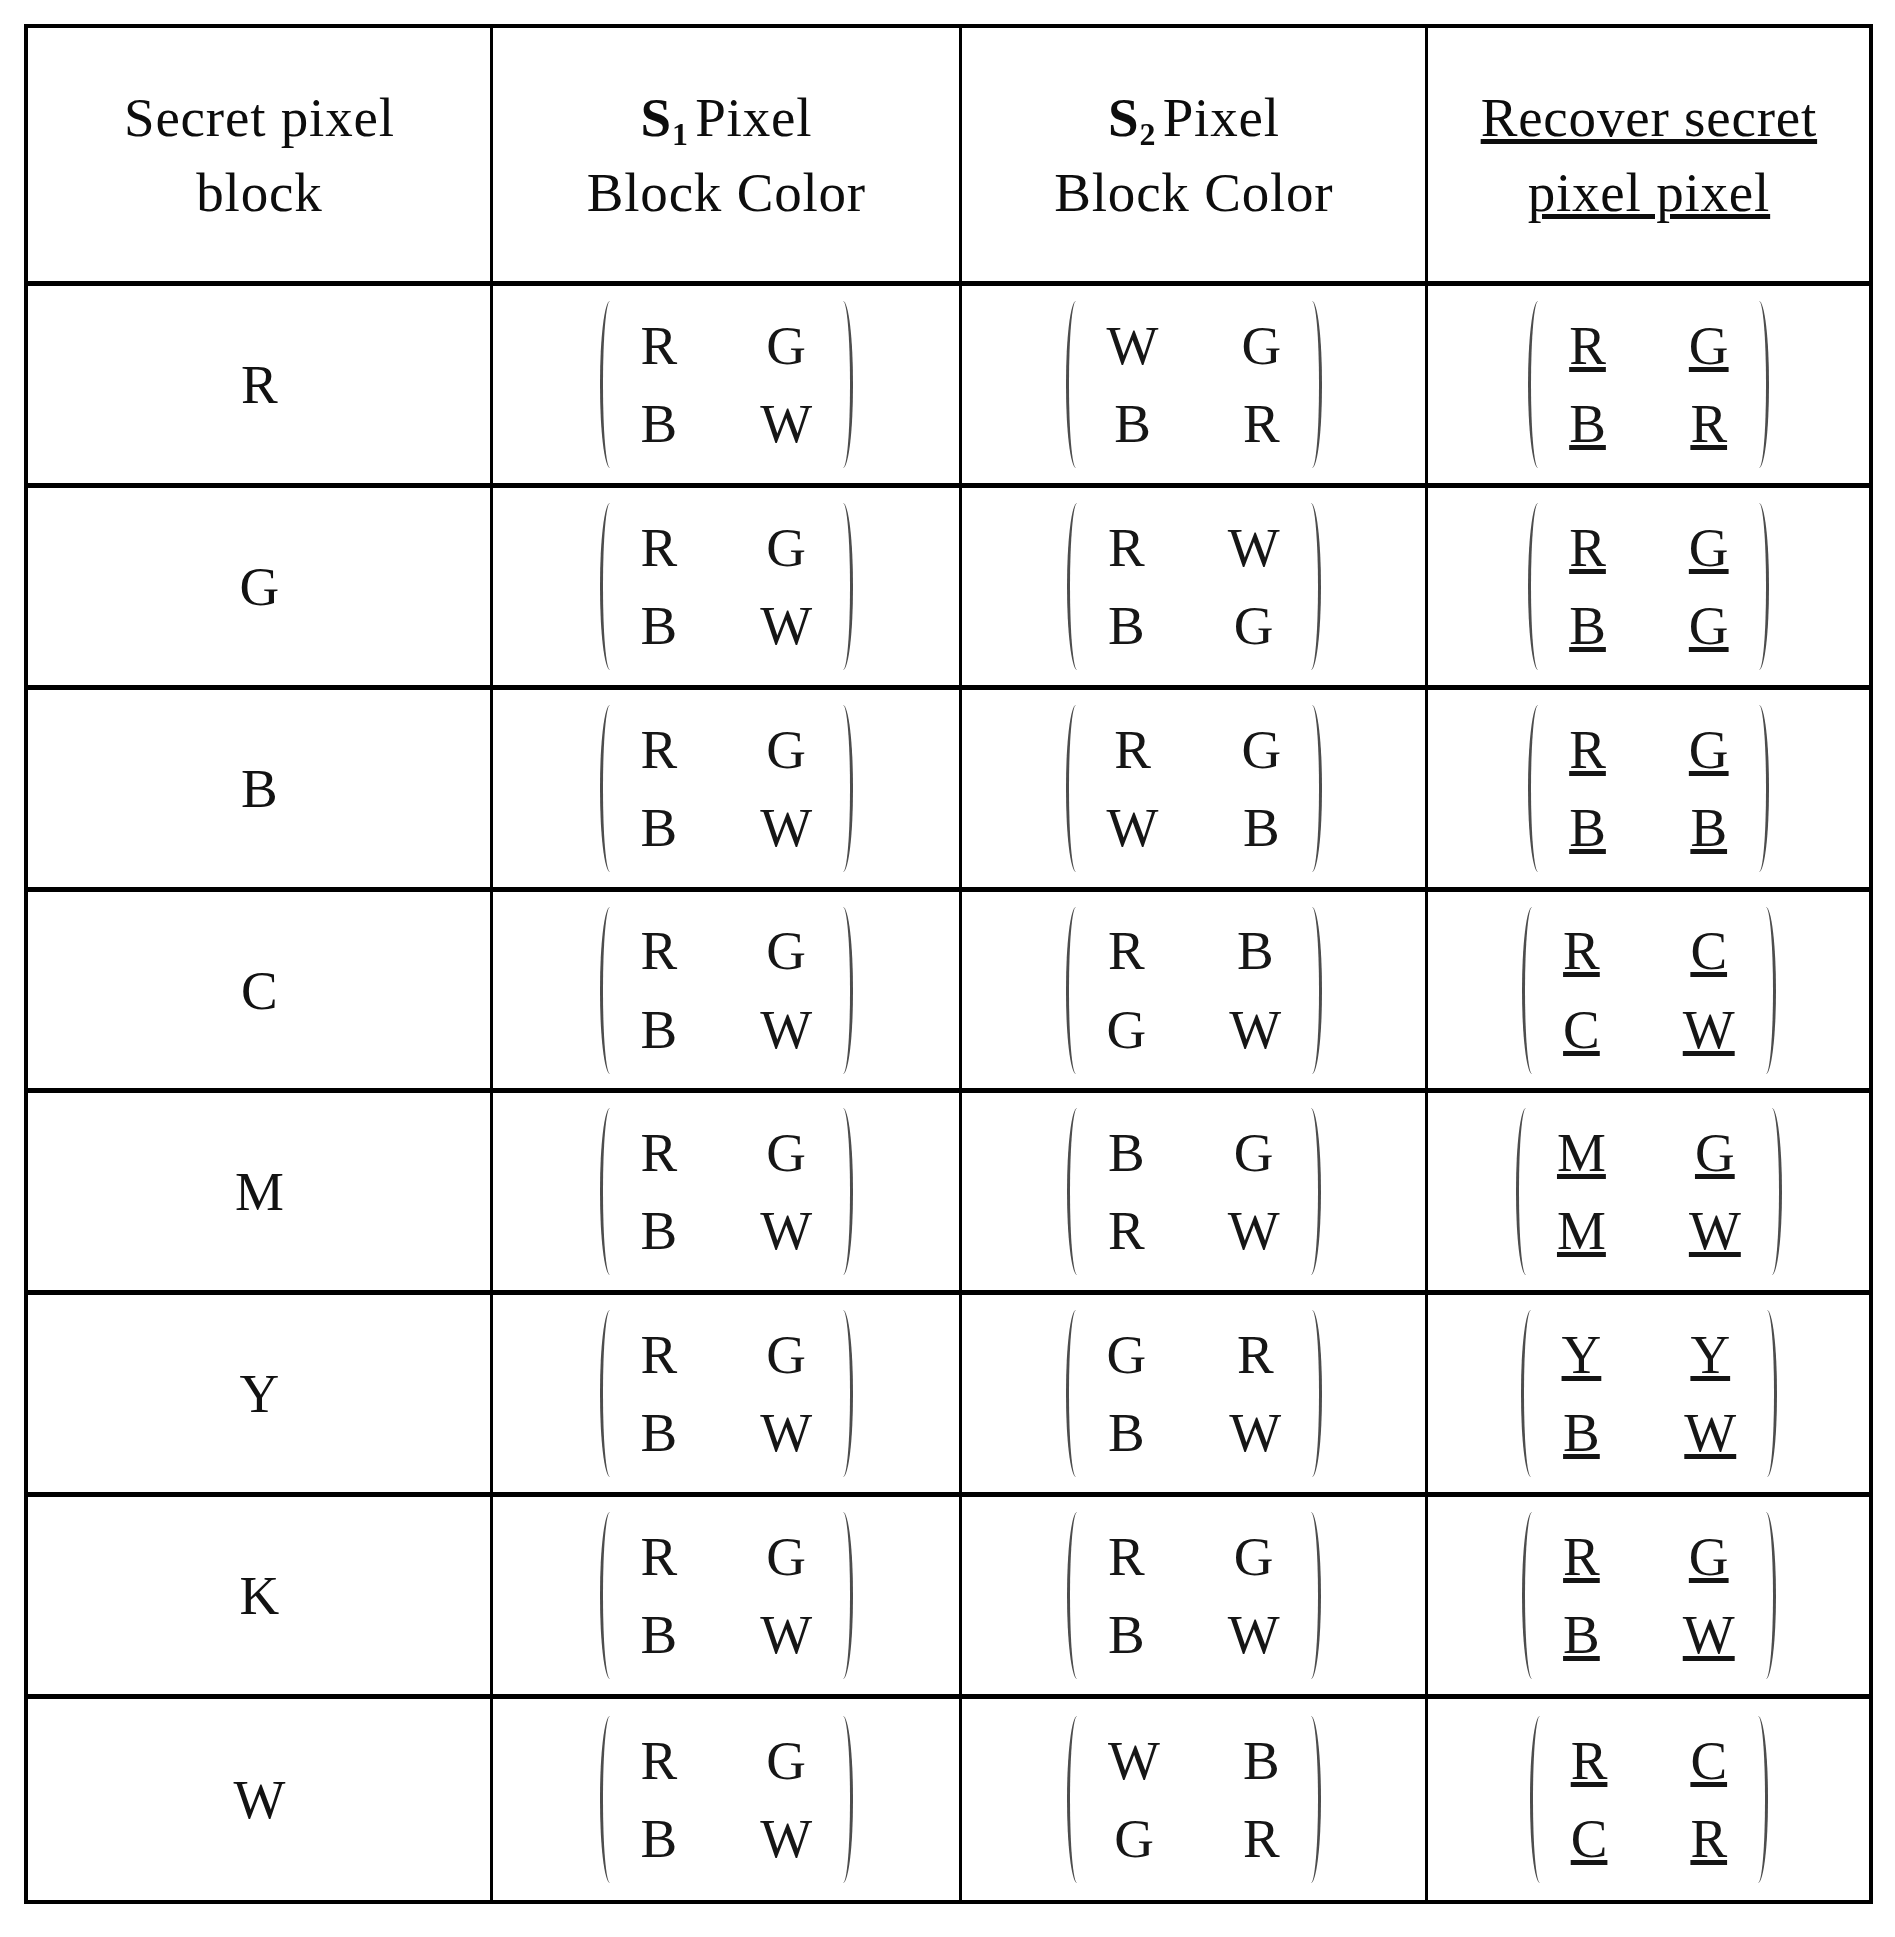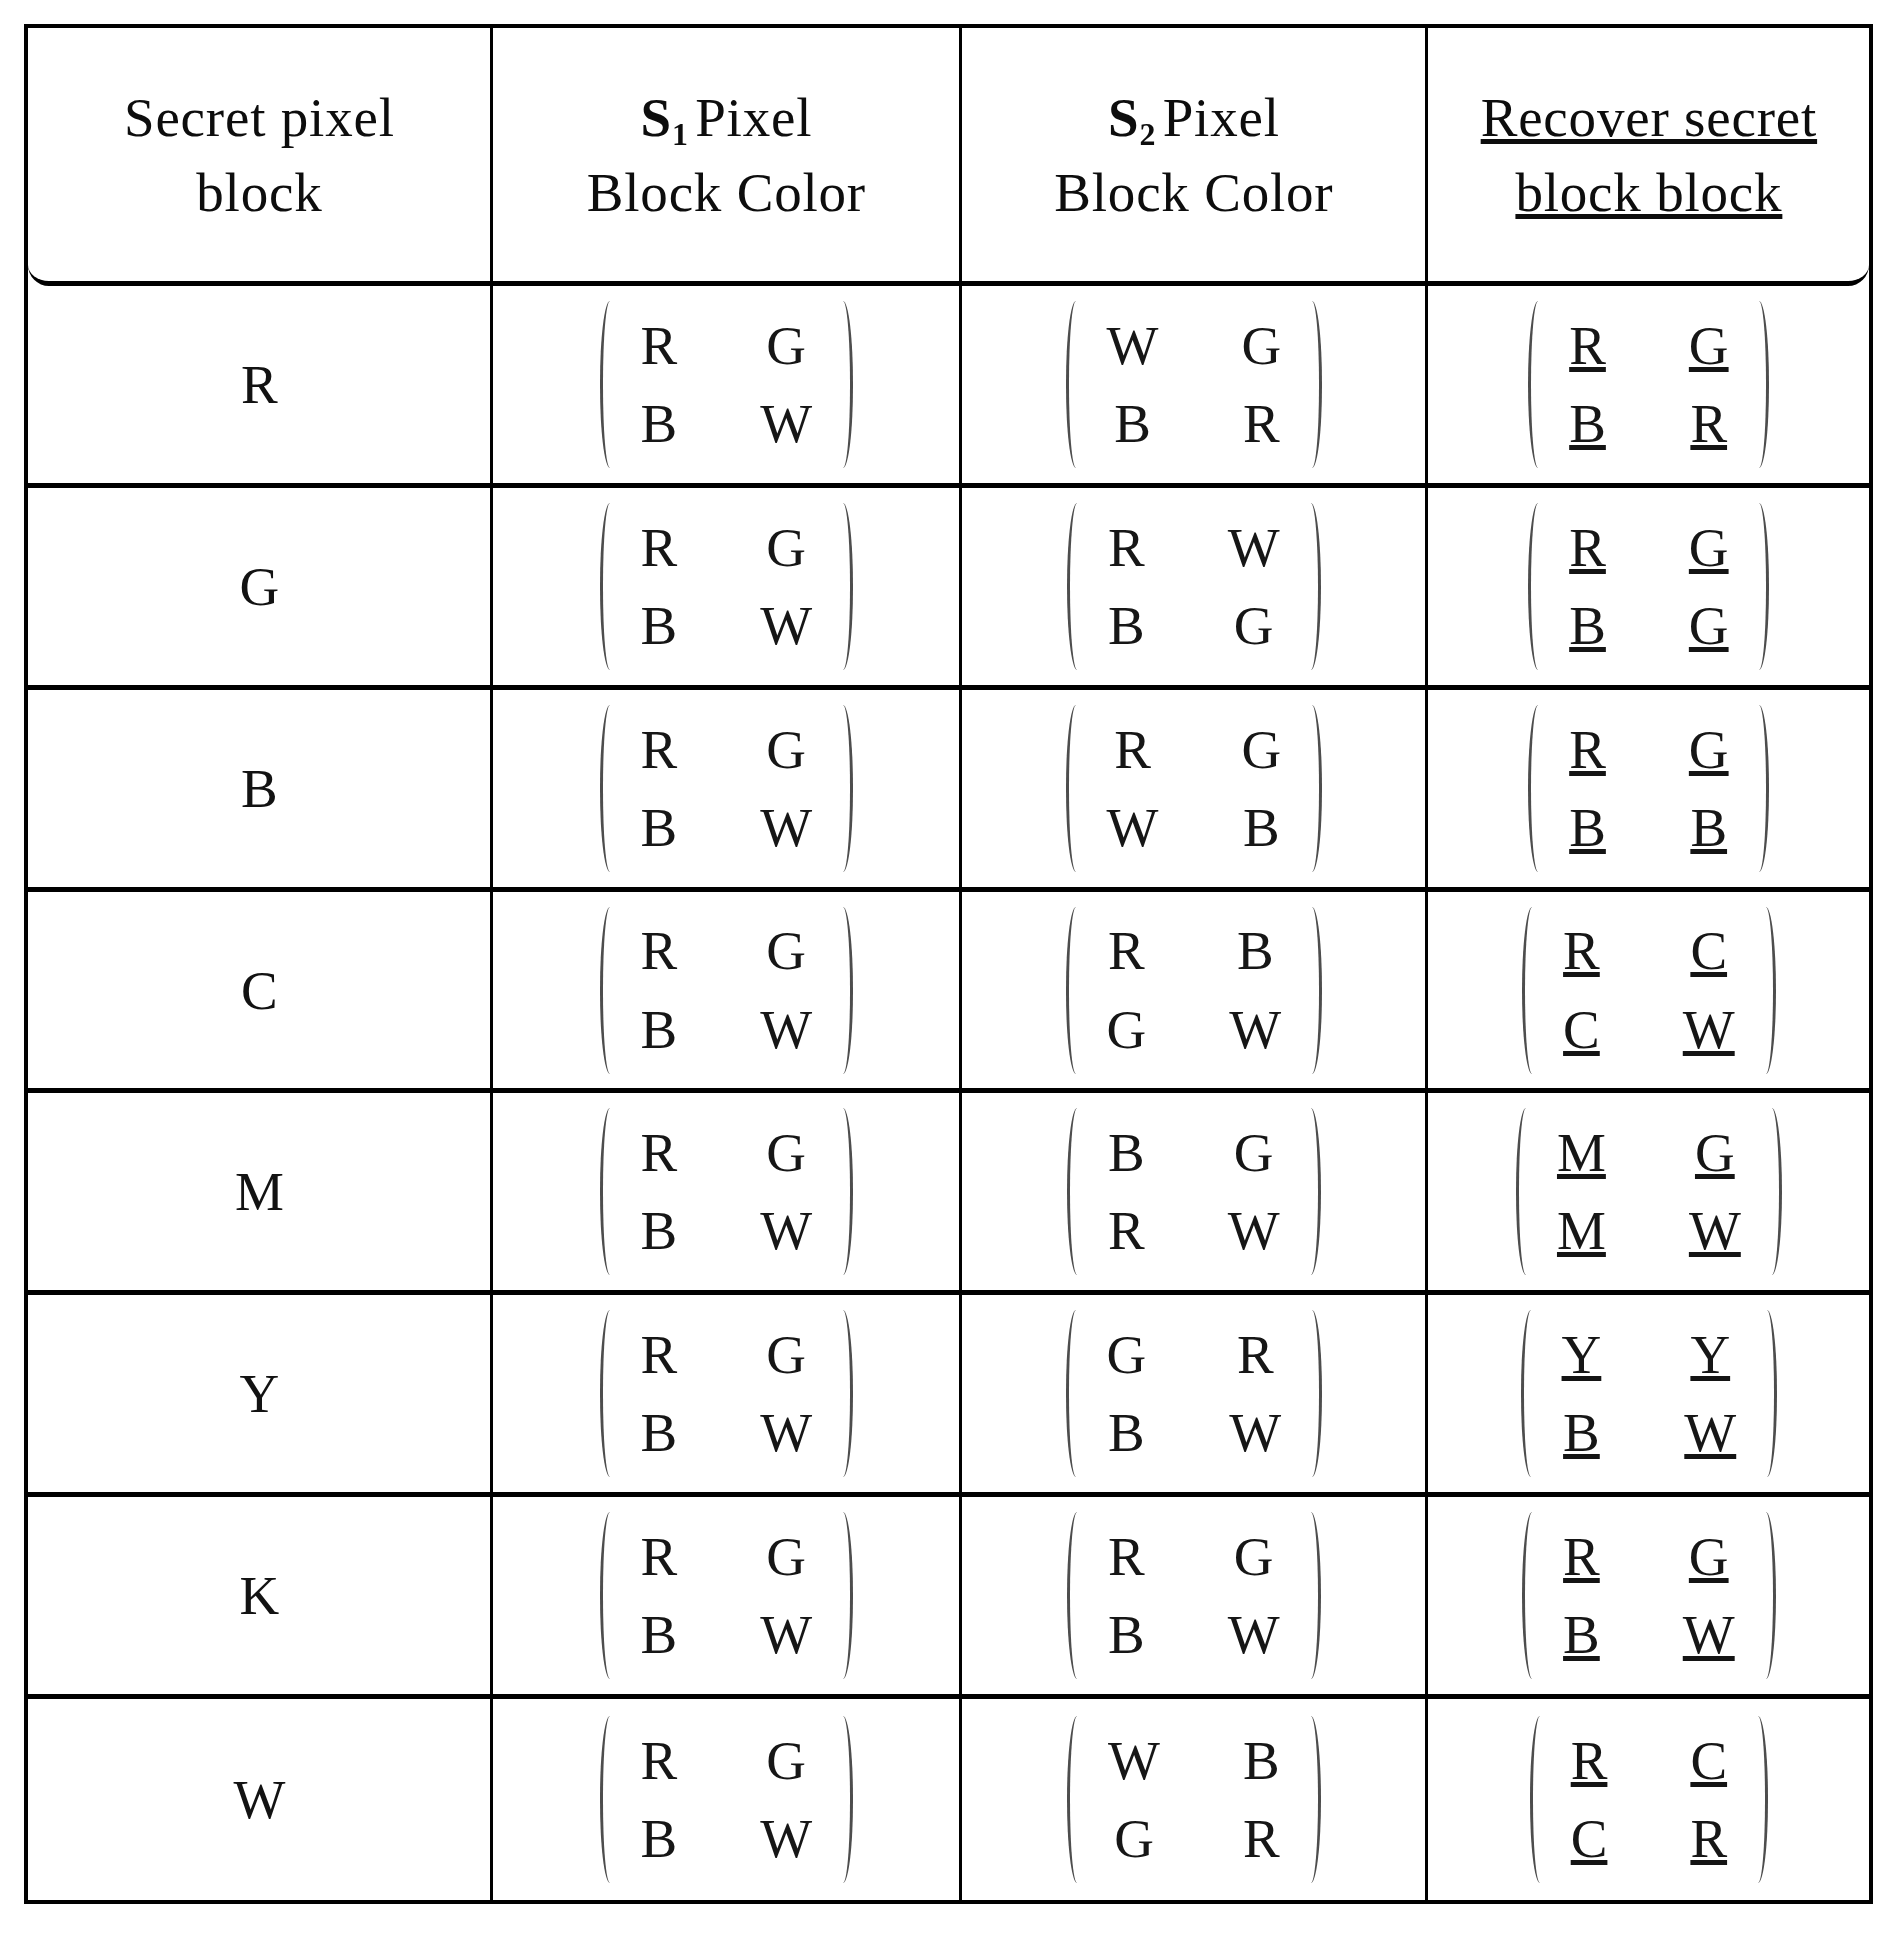--- a/index.html
+++ b/index.html
@@ -26,21 +26,21 @@
     display: flex;
     flex-direction: column;
   }
 
   .trow {
     display: grid;
     grid-template-columns: var(--cols);
     border-bottom: 5.5px solid #000000;
     box-sizing: border-box;
   }
-  .header-row { height: 266px; border-radius: 21px; }
+  .header-row { height: 266px; }
   .data-row  { height: 208px; }
   #rows-mount { display: contents; }
   #rows-mount .trow:last-child { border-bottom: none; }
 
   .cell {
     box-sizing: border-box;
     border-right: 3.1px solid #000000;
     display: flex;
     align-items: center;
     justify-content: center;
@@ -111,21 +111,21 @@
     <div class="cell hcell">
       <span><span class="s-cap">S</span><sub class="s-sub">1</sub><span class="h-rest">Pixel</span></span>
       <span>Block Color</span>
     </div>
     <div class="cell hcell">
       <span><span class="s-cap">S</span><sub class="s-sub">2</sub><span class="h-rest">Pixel</span></span>
       <span>Block Color</span>
     </div>
     <div class="cell hcell">
       <span>Recover secret</span>
-      <span>block block</span>
+      <span>pixel pixel</span>
     </div>
   </div>
 
   <div id="rows-mount">
   <div class="trow data-row">
     <div class="cell">
       <span class="row-label">R</span>
     </div>
     <div class="cell">
       <span class="matrix">

